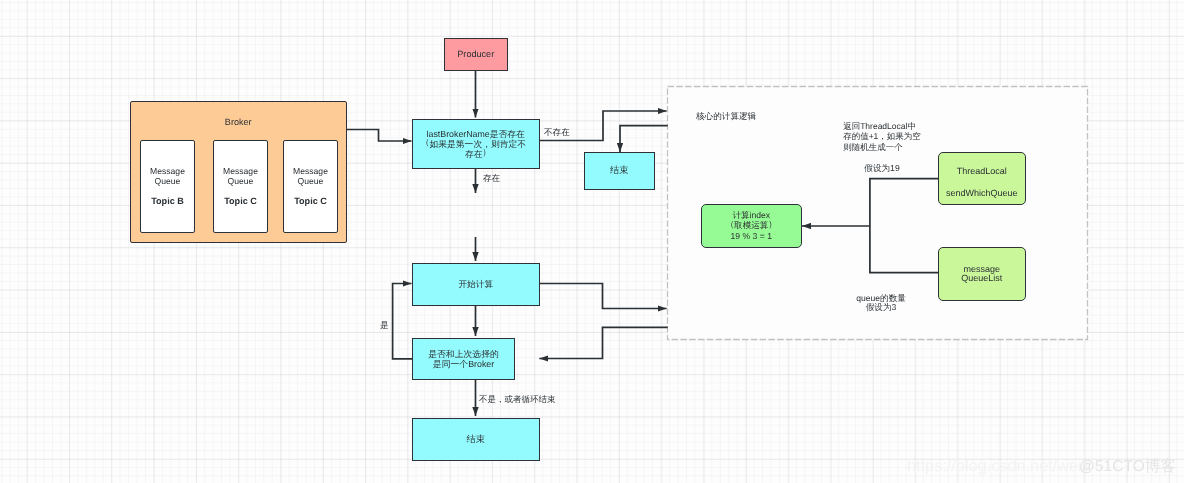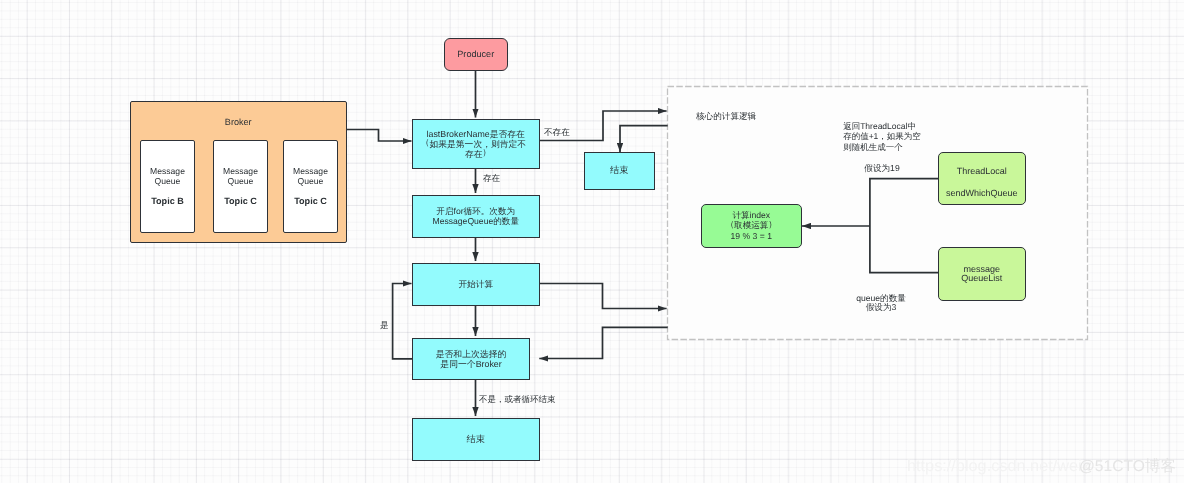--- a/index.html
+++ b/index.html
@@ -32,37 +32,37 @@
        line-height:1em;text-decoration:none;}
   i.nw.op > u{left:-.52em;text-align:right;}
   i.nw.cl > u{left:-.02em;text-align:left;}
   .wm{position:absolute;white-space:nowrap;}
 
   .panelsvg{position:absolute;left:0;top:0;width:1184px;height:483px;}
   .panel-title{left:696px;top:109.5px;font-size:8.6px;line-height:12px;}
 
   .node{flex-direction:column;}
   .n-producer{left:444px;top:38px;width:63.5px;height:32.5px;background:#fd9ba0;
-    border-radius:6px;font-size:9.1px;}
+    border-radius:0;font-size:9.1px;}
   .n-broker{left:130px;top:101px;width:216.5px;height:141.5px;background:#fccb96;
     display:block;border-width:1.6px;border-radius:2px;}
   .broker-title{position:absolute;left:0;right:0;top:14.5px;text-align:center;
     font-size:9.1px;line-height:11px;}
   .n-queue{top:38px;width:55px;height:93px;background:#ffffff;border-radius:2px;
     font-size:8.6px;line-height:10px;border-width:1.4px;justify-content:flex-start;
     padding-top:24.5px;}
   .n-queue .topic{margin-top:10.5px;font-weight:bold;font-size:9.1px;}
   .q1{left:9px;} .q2{left:82px;} .q3{left:152px;}
 
   .n-check{left:412px;top:119px;width:127.5px;height:50px;background:#93fbfd;
     font-size:8.8px;line-height:10.2px;}
   .n-forloop{left:412px;top:195px;width:127.5px;height:42.5px;background:#93fbfd;
     font-size:8.6px;line-height:10.2px;}
   .n-startcalc{left:412px;top:263px;width:127.5px;height:42.5px;background:#93fbfd;font-size:8.7px;}
-  .n-samebroker{left:412px;top:338px;width:118px;height:41.5px;background:#93fbfd;
+  .n-samebroker{left:412px;top:338px;width:103px;height:41.5px;background:#93fbfd;
     font-size:8.85px;line-height:10.1px;padding-top:1px;}
   .n-endbottom{left:412px;top:418px;width:127.5px;height:42.5px;background:#93fbfd;font-size:9.2px;}
   .n-endright{left:584px;top:152px;width:70.5px;height:37.5px;background:#93fbfd;font-size:9.2px;}
 
   .n-calcindex{left:701px;top:204px;width:100.5px;height:43.5px;background:#97fb95;
     border-radius:5px;font-size:8.6px;line-height:10.7px;}
   .n-threadlocal{left:938px;top:152px;width:87.5px;height:52.5px;background:#c9f79a;
     border-radius:5px;font-size:9px;line-height:10px;}
   .n-threadlocal .sp{margin-top:12.3px;}
   .n-threadlocal{padding-top:8px;}
@@ -137,24 +137,20 @@
       <span class="topic">Topic C</span>
     </div>
   </div>
 
   <div class="node n-check">
     <span>lastBrokerName是否存在</span>
     <span><i class="nw op"><u>（</u></i>如果是第一次，则肯定不</span>
     <span>存在<i class="nw cl"><u>）</u></i></span>
   </div>
 
-  <div class="node n-forloop">
-    <span>开启for循环。次数为</span>
-    <span>MessageQueue的数量</span>
-  </div>
 
   <div class="node n-startcalc">开始计算</div>
 
   <div class="node n-samebroker">
     <span>是否和上次选择的</span>
     <span>是同一个Broker</span>
   </div>
 
   <div class="node n-endbottom">结束</div>
   <div class="node n-endright">结束</div>

